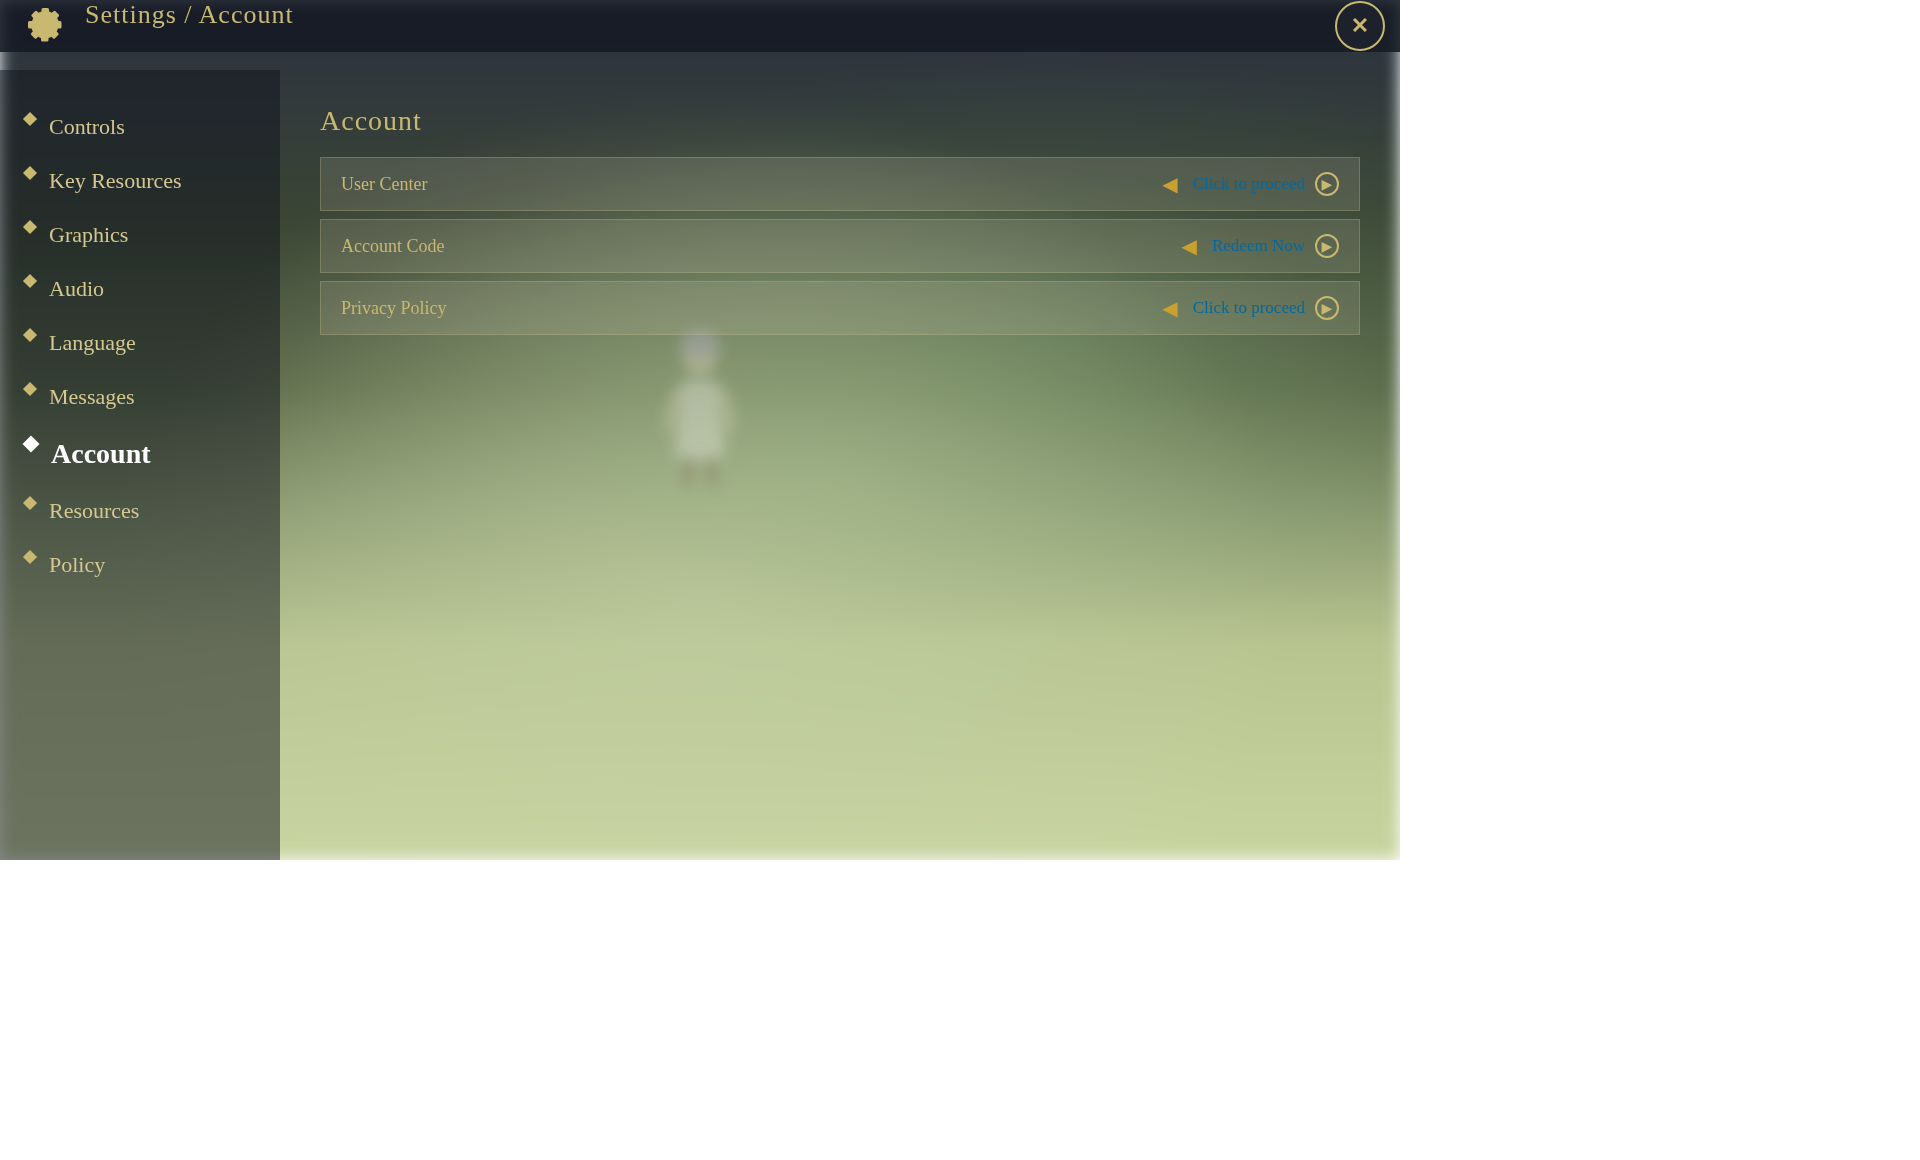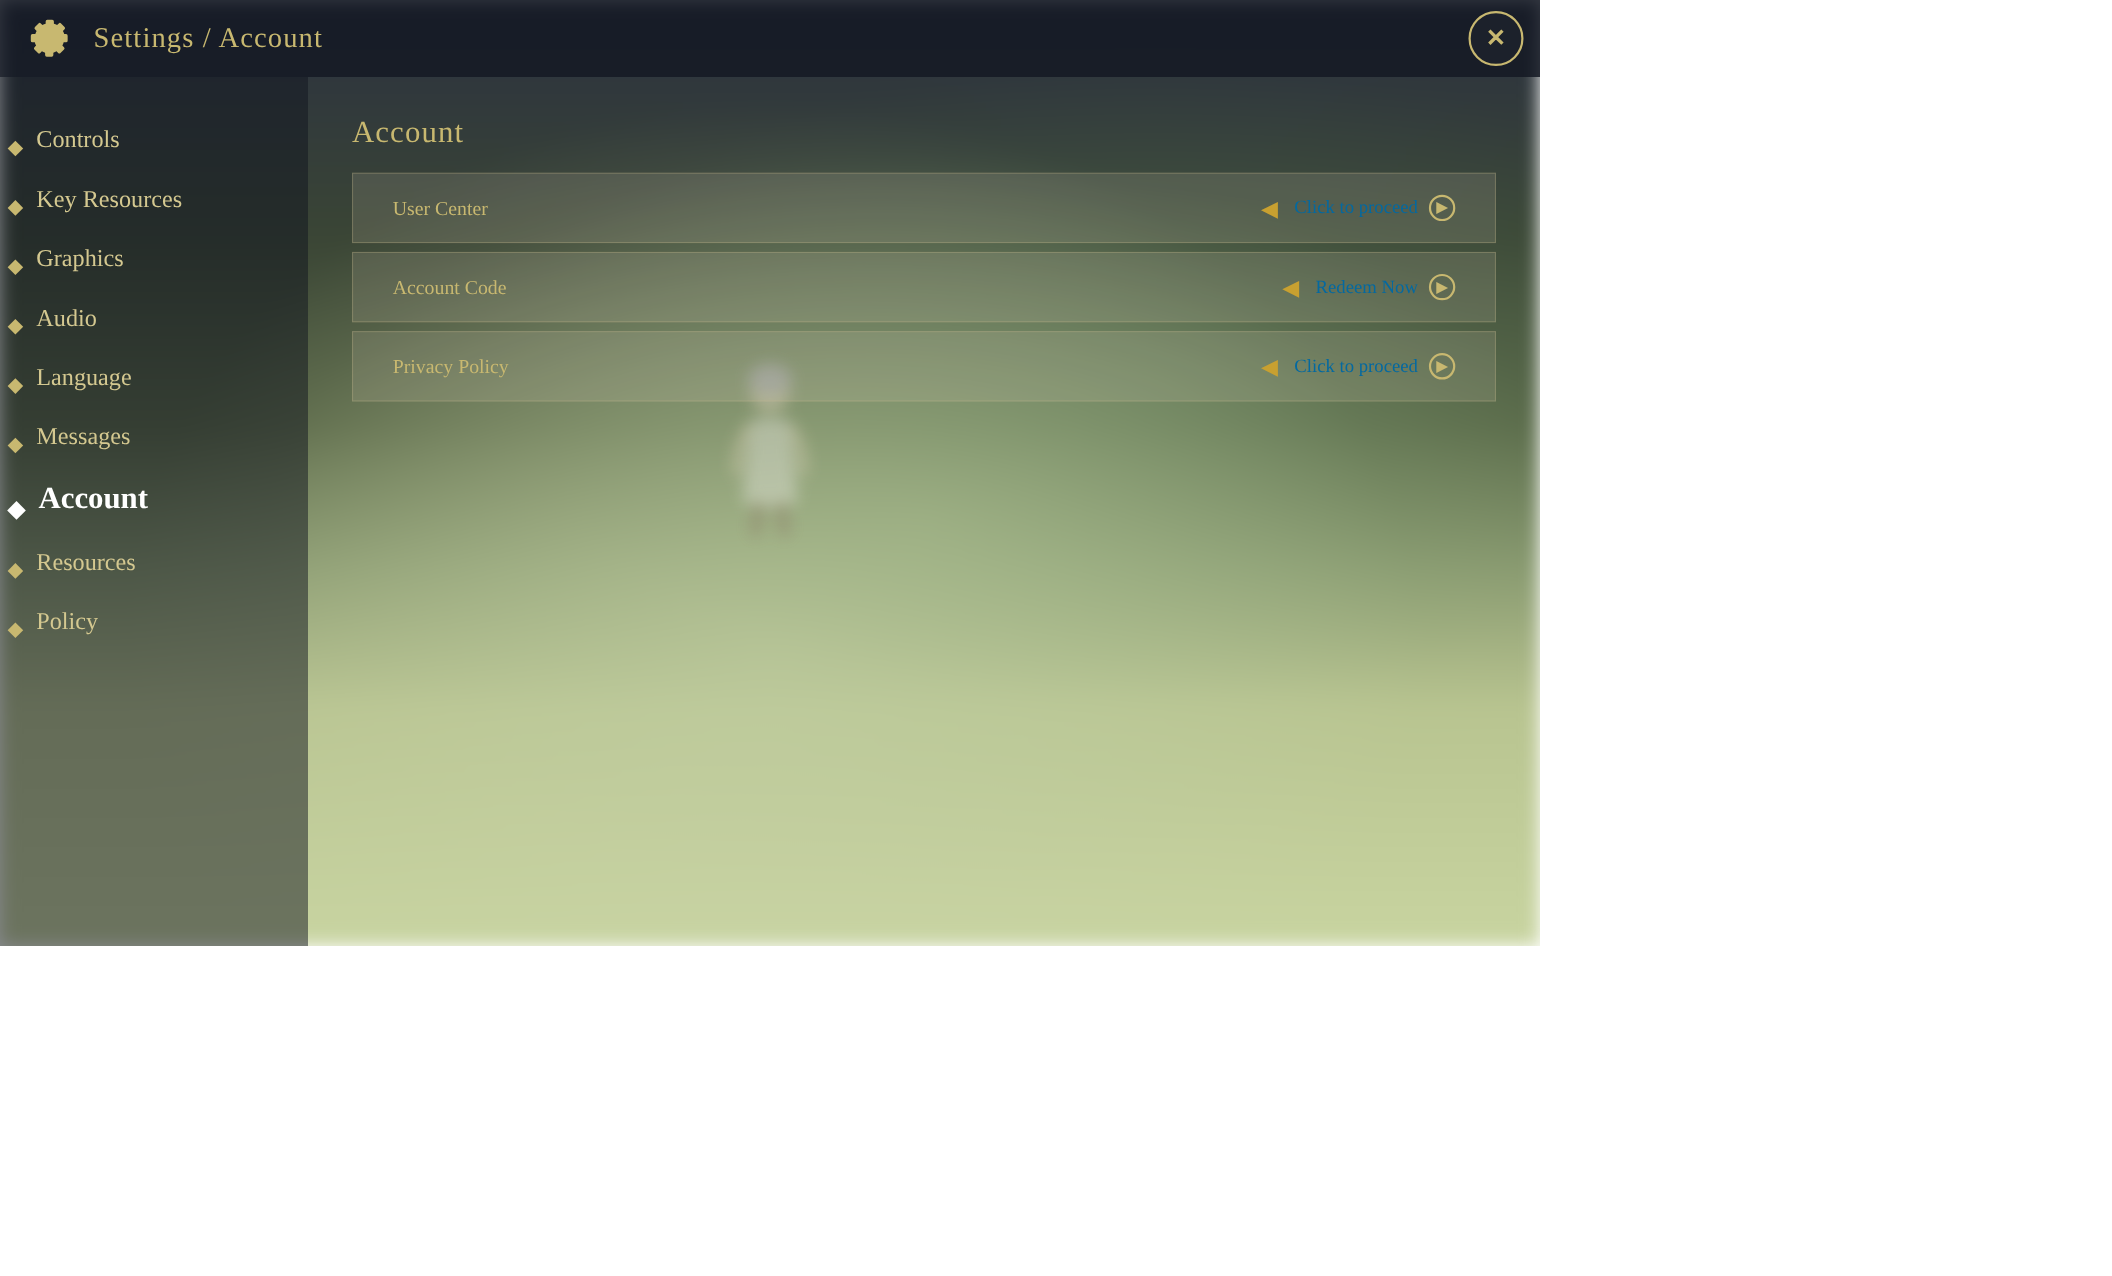--- a/index.html
+++ b/index.html
@@ -41,24 +41,24 @@
       width: 100%;
       height: 100%;
     }
 
     
     .header {
       position: absolute;
       top: 0;
       left: 0;
       right: 0;
-      height: 70px;
+      height: 52px;
       background: rgba(20, 25, 35, 0.85);
       display: flex;
-      align-items: center;
+      align-items: flex-start;
       padding: 0 20px;
       z-index: 10;
     }
 
     .gear-icon {
       width: 50px;
       height: 50px;
       margin-right: 15px;
     }
 
@@ -95,22 +95,22 @@
       left: 0;
       width: 280px;
       bottom: 0;
       background: rgba(15, 20, 30, 0.5);
       padding: 30px 0;
       z-index: 10;
     }
 
     .nav-item {
       display: flex;
-      align-items: flex-end;
-      padding: 14px 9px;
+      align-items: flex-start;
+      padding: 14px 25px;
       color: #d4c890;
       font-size: 22px;
       cursor: pointer;
       transition: background 0.2s;
       position: relative;
     }
 
     .nav-item.active {
       color: #ffffff;
       font-size: 28px;
@@ -151,22 +151,22 @@
       letter-spacing: 1px;
     }
 
     
     .settings-row {
       display: flex;
       align-items: center;
       background: rgba(220, 210, 185, 0.15);
       border: 1px solid rgba(200, 185, 140, 0.3);
       margin-bottom: 8px;
-      padding: 0 36px;
-      height: 64px;
+      padding: 0 20px;
+      height: 54px;
       cursor: pointer;
       transition: background 0.2s;
       position: relative;
     }
 
     .row-label {
       color: #c8b870;
       font-size: 18px;
       flex: 1;
     }

